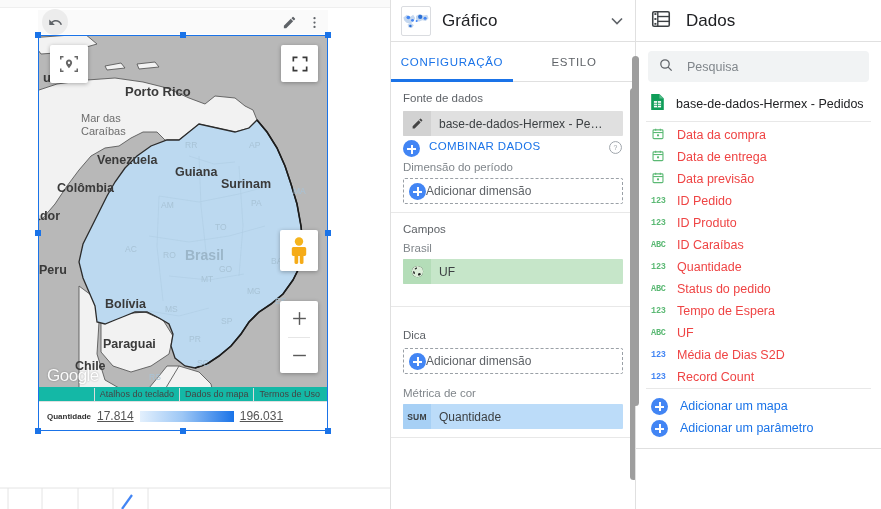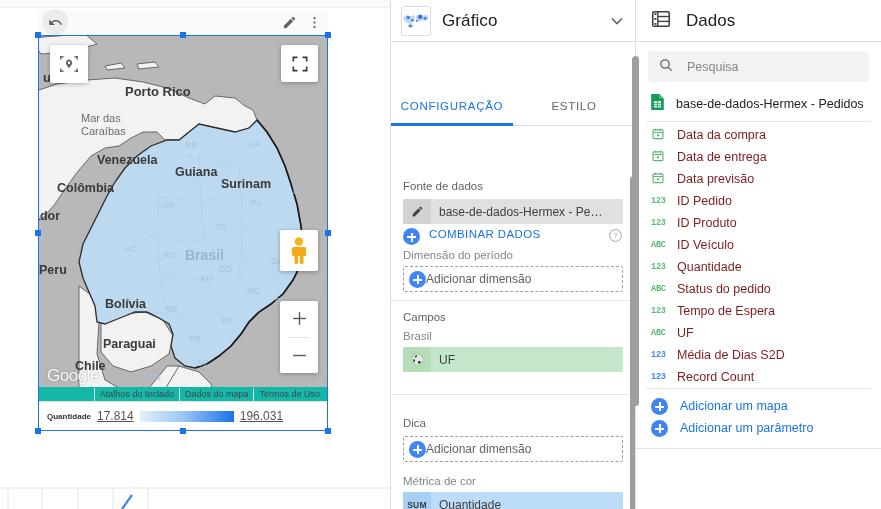--- a/index.html
+++ b/index.html
@@ -124,21 +124,21 @@
     position: absolute; left: 0; bottom: 0; width: 390px; height: 22px;
     overflow: hidden;
   }
 
   
   .prop-panel {
     position: relative;
     flex: 0 0 245px; width: 245px; height: 509px;
     background: #ffffff;
     border-left: 1px solid #e0e0e0;
-    display: flex; flex-direction: column; gap: 44px;
+    display: flex; flex-direction: column;
   }
   .prop-header {
     height: 42px; display: flex; align-items: center;
     padding: 0 8px 0 10px; border-bottom: 1px solid #e0e0e0;
     background: #fff; flex: 0 0 42px;
   }
   .chart-thumb {
     width: 30px; height: 30px; border: 1px solid #dadce0; border-radius: 2px;
     background: #fff; display: flex; align-items: center; justify-content: center;
     overflow: hidden;
@@ -256,21 +256,21 @@
     display: flex; align-items: center; height: 22px; cursor: pointer;
     padding-left: 5px;
   }
   .ftype {
     width: 26px; flex: 0 0 26px; font-size: 8.5px; font-weight: bold;
     color: #34a853; letter-spacing: -.2px; text-align: left;
     font-family: "Liberation Mono", monospace;
   }
   .ftype.num { color: #5bb974; }
   .ftype.blue { color: #4285f4; }
-  .fname { font-size: 12.5px; color: #7f1d1d; }
+  .fname { font-size: 12.5px; color: #ef4444; }
   .data-actions {
     border-top: 1px solid #e8e8e8; margin: 0 10px; padding: 6px 0 7px 0;
   }
   .action-row { display: flex; align-items: center; height: 22px; cursor: pointer; padding-left: 5px; }
   .action-text { font-size: 12.5px; color: #1a73e8; margin-left: 12px; }
   .data-sb {
     position: absolute; left: -4px; top: 56px; width: 7px; height: 350px;
     background: #9e9e9e; border-radius: 4px;
   }
   .data-bottom-sep { border-top: 1px solid #e0e0e0; margin-top: 2px; }
@@ -643,21 +643,21 @@
         <div class="field-row">
           <div class="ftype num" style="color: rgb(91, 185, 116);">123</div>
           <div class="fname">ID Pedido</div>
         </div>
         <div class="field-row">
           <div class="ftype num" style="color: rgb(91, 185, 116);">123</div>
           <div class="fname">ID Produto</div>
         </div>
         <div class="field-row">
           <div class="ftype" style="color: rgb(91, 185, 116);">ABC</div>
-          <div class="fname">ID Veículo</div>
+          <div class="fname">ID Caraíbas</div>
         </div>
         <div class="field-row">
           <div class="ftype num" style="color: rgb(91, 185, 116);">123</div>
           <div class="fname">Quantidade</div>
         </div>
         <div class="field-row">
           <div class="ftype" style="color: rgb(91, 185, 116);">ABC</div>
           <div class="fname">Status do pedido</div>
         </div>
         <div class="field-row">

